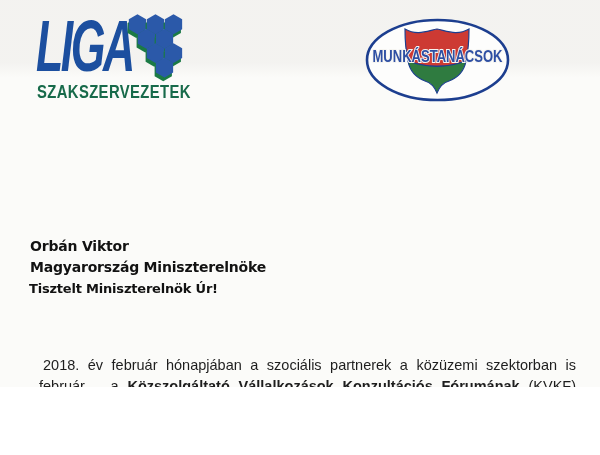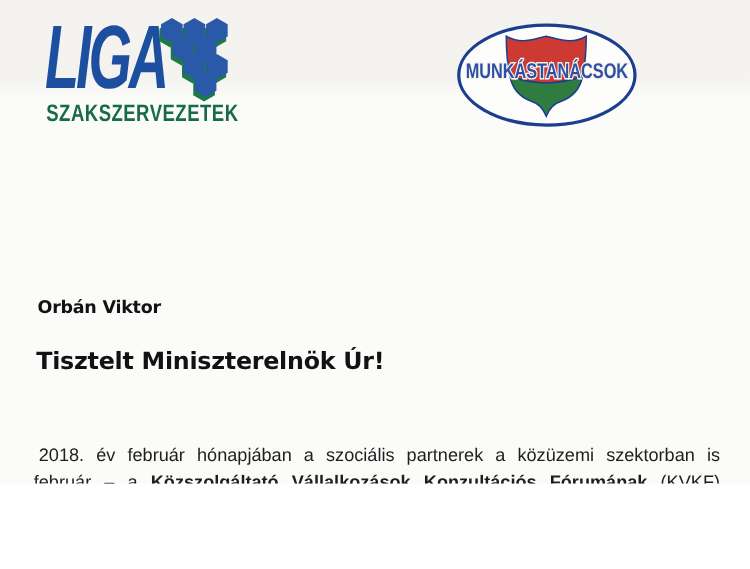--- a/index.html
+++ b/index.html
@@ -73,32 +73,32 @@
     position:absolute;left:30px;top:207px;
     font-family:"DejaVu Sans",sans-serif;
     font-weight:bold;font-size:14px;line-height:20.5px;
     letter-spacing:-0.2px;
     color:var(--ink-strong);
     margin-top:29px;
   }
   .salutation{
     position:absolute;left:29px;top:279px;
     font-family:"DejaVu Sans",sans-serif;
-    font-weight:bold;font-size:19px;line-height:20px;
+    font-weight:bold;font-size:13px;line-height:20px;
     letter-spacing:-0.2px;
     color:var(--ink-strong);
   }
   .letter-body{
     position:absolute;left:27px;top:355px;width:549px;
     font-family:"Liberation Sans",sans-serif;
     font-size:14.5px;line-height:20.5px;
     color:var(--ink);
   }
   .body-line{white-space:normal;}
-  .body-line.just{text-align:justify;text-align-last:justify;}
+  .body-line.just{text-align:justify;text-align-last:justify;margin-left:12px;}
   .body-line:first-child{text-indent:4px;}
   .bold{font-weight:bold;}
 </style>
 </head>
 <body>
 
 <div class="page">
 
   <div class="scan-band"></div>
 
@@ -158,20 +158,21 @@
       <path class="sh-red" d="M43,13 C55,20 65,15 75,13 C85,15 95,20 107,13
                C107,24 106,36 104,45 C85,52 65,52 46,45 C44,36 43,24 43,13 Z"></path>
       <path class="sh-green" d="M46,45 C65,52 85,52 104,45 C102,56 95,62 87,65
                C80,67 77,72 75,77 C73,72 70,67 63,65 C55,62 48,56 46,45 Z"></path>
       <text class="munk-text" x="75.5" y="46" text-anchor="middle" textLength="130" lengthAdjust="spacingAndGlyphs">MUNKÁSTANÁCSOK</text>
     </svg>
   </div>
 
   <div class="recipient">
     <div>Orbán Viktor</div>
+    <div>Magyarország Miniszterelnöke</div>
   </div>
 
   <div class="salutation">Tisztelt Miniszterelnök Úr!</div>
 
   <div class="letter-body">
       <div class="body-line just"><span>2018. év február hónapjában a szociális partnerek a közüzemi szektorban is</span></div>
       <div class="body-line just"><span>február – a </span><span class="bold">Közszolgáltató Vállalkozások Konzultációs Fórumának</span><span> (KVKF)</span></div>
       <div class="body-line"><span>szociális.</span></div>
     </div>
 

